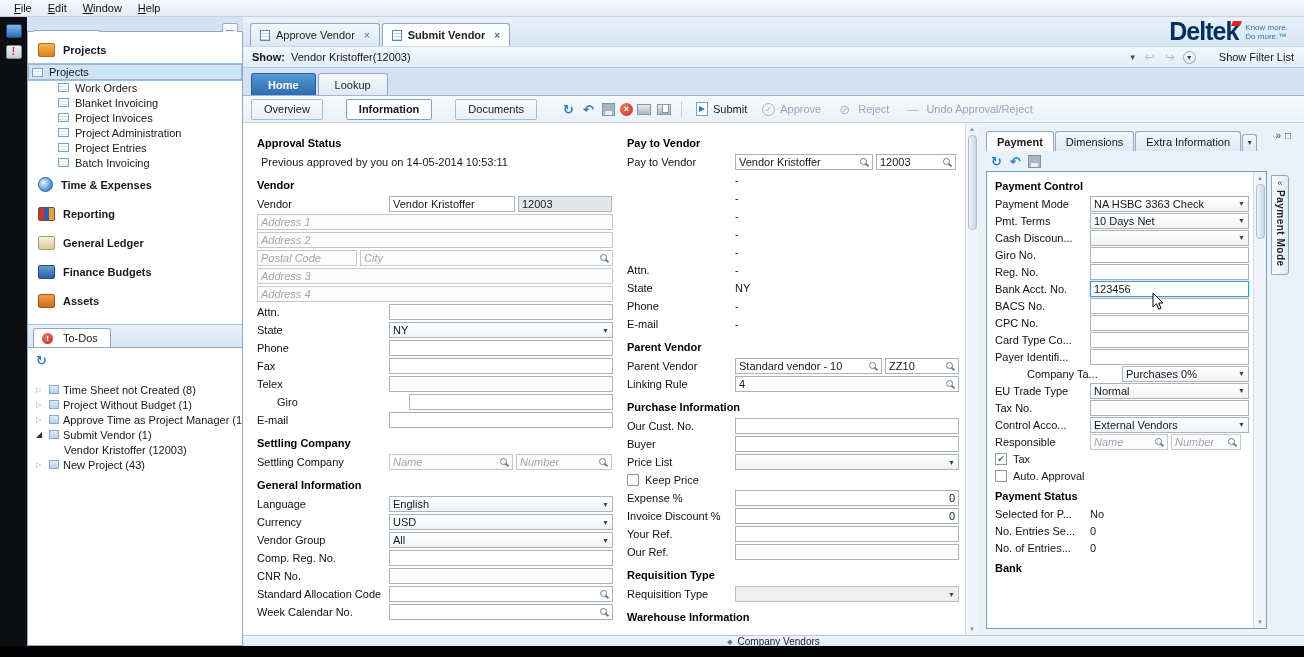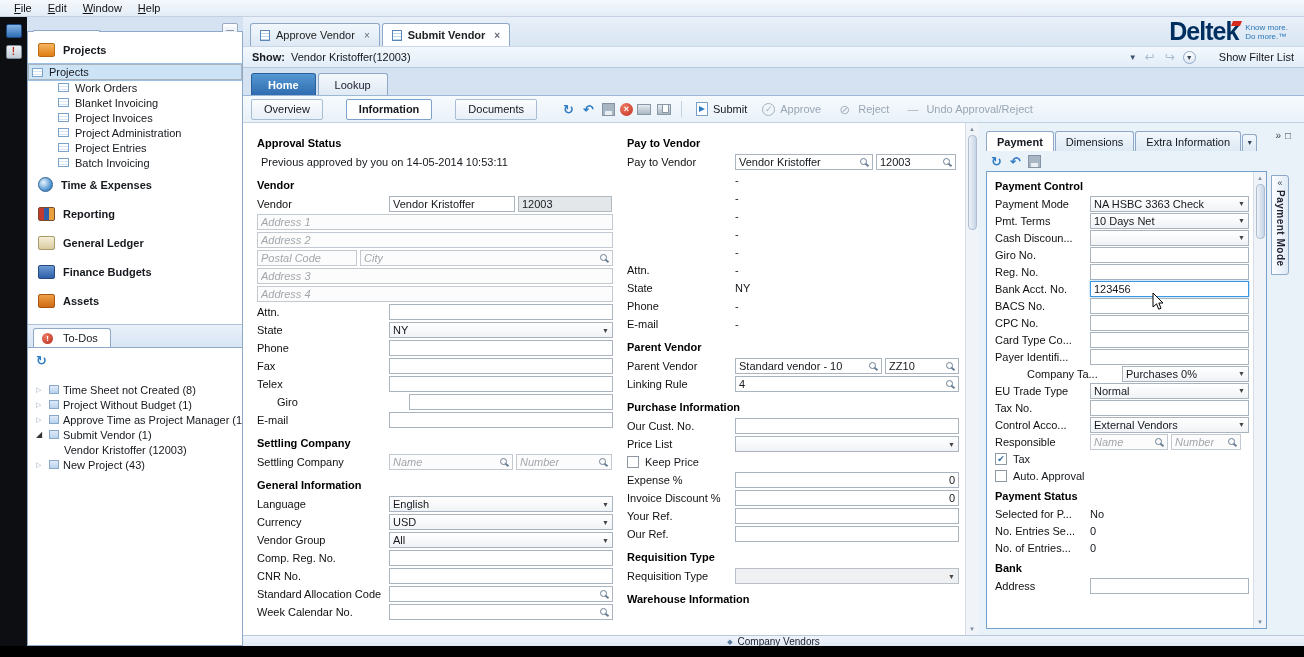--- a/index.html
+++ b/index.html
@@ -610,20 +610,28 @@
             <div class="hrow">Purchase Information</div>
             <div class="frow">
               <span class="lbl" style="flex: 0 0 108px;">Our Cust. No.</span>
               <div class="ctrls">
                 <div class="inp grow">
                   <span class="vtext"></span>
                 </div>
               </div>
             </div>
             <div class="frow">
+              <span class="lbl" style="flex: 0 0 108px;">Buyer</span>
+              <div class="ctrls">
+                <div class="inp grow">
+                  <span class="vtext"></span>
+                </div>
+              </div>
+            </div>
+            <div class="frow">
               <span class="lbl" style="flex: 0 0 108px;">Price List</span>
               <div class="ctrls">
                 <div class="sel grow">
                   <span class="sv"></span>
                   <span class="sa">▼</span>
                 </div>
               </div>
             </div>
             <div class="chkrow">
               <span class="cb"></span>
@@ -850,28 +858,20 @@
               </div>
               <div class="frow">
                 <span class="lbl" style="flex: 0 0 95px;">No. Entries Se...</span>
                 <span class="kval">0</span>
               </div>
               <div class="frow">
                 <span class="lbl" style="flex: 0 0 95px;">No. of Entries...</span>
                 <span class="kval">0</span>
               </div>
               <div class="hrow">Bank</div>
-              <div class="frow">
-                <span class="lbl" style="flex: 0 0 95px;">Address</span>
-                <div class="ctrls">
-                  <div class="inp grow">
-                    <span class="vtext"></span>
-                  </div>
-                </div>
-              </div>
             </div>
           <div class="vscroll">
             <span class="vs-btn">▲</span>
             <div class="vs-thumb" style="height:55px"></div>
             <span class="vs-btn vs-bot">▼</span>
           </div>
         </div>
         <div class="sidestrip">
           <div class="vtab-side">
             <span class="chev">«</span>

